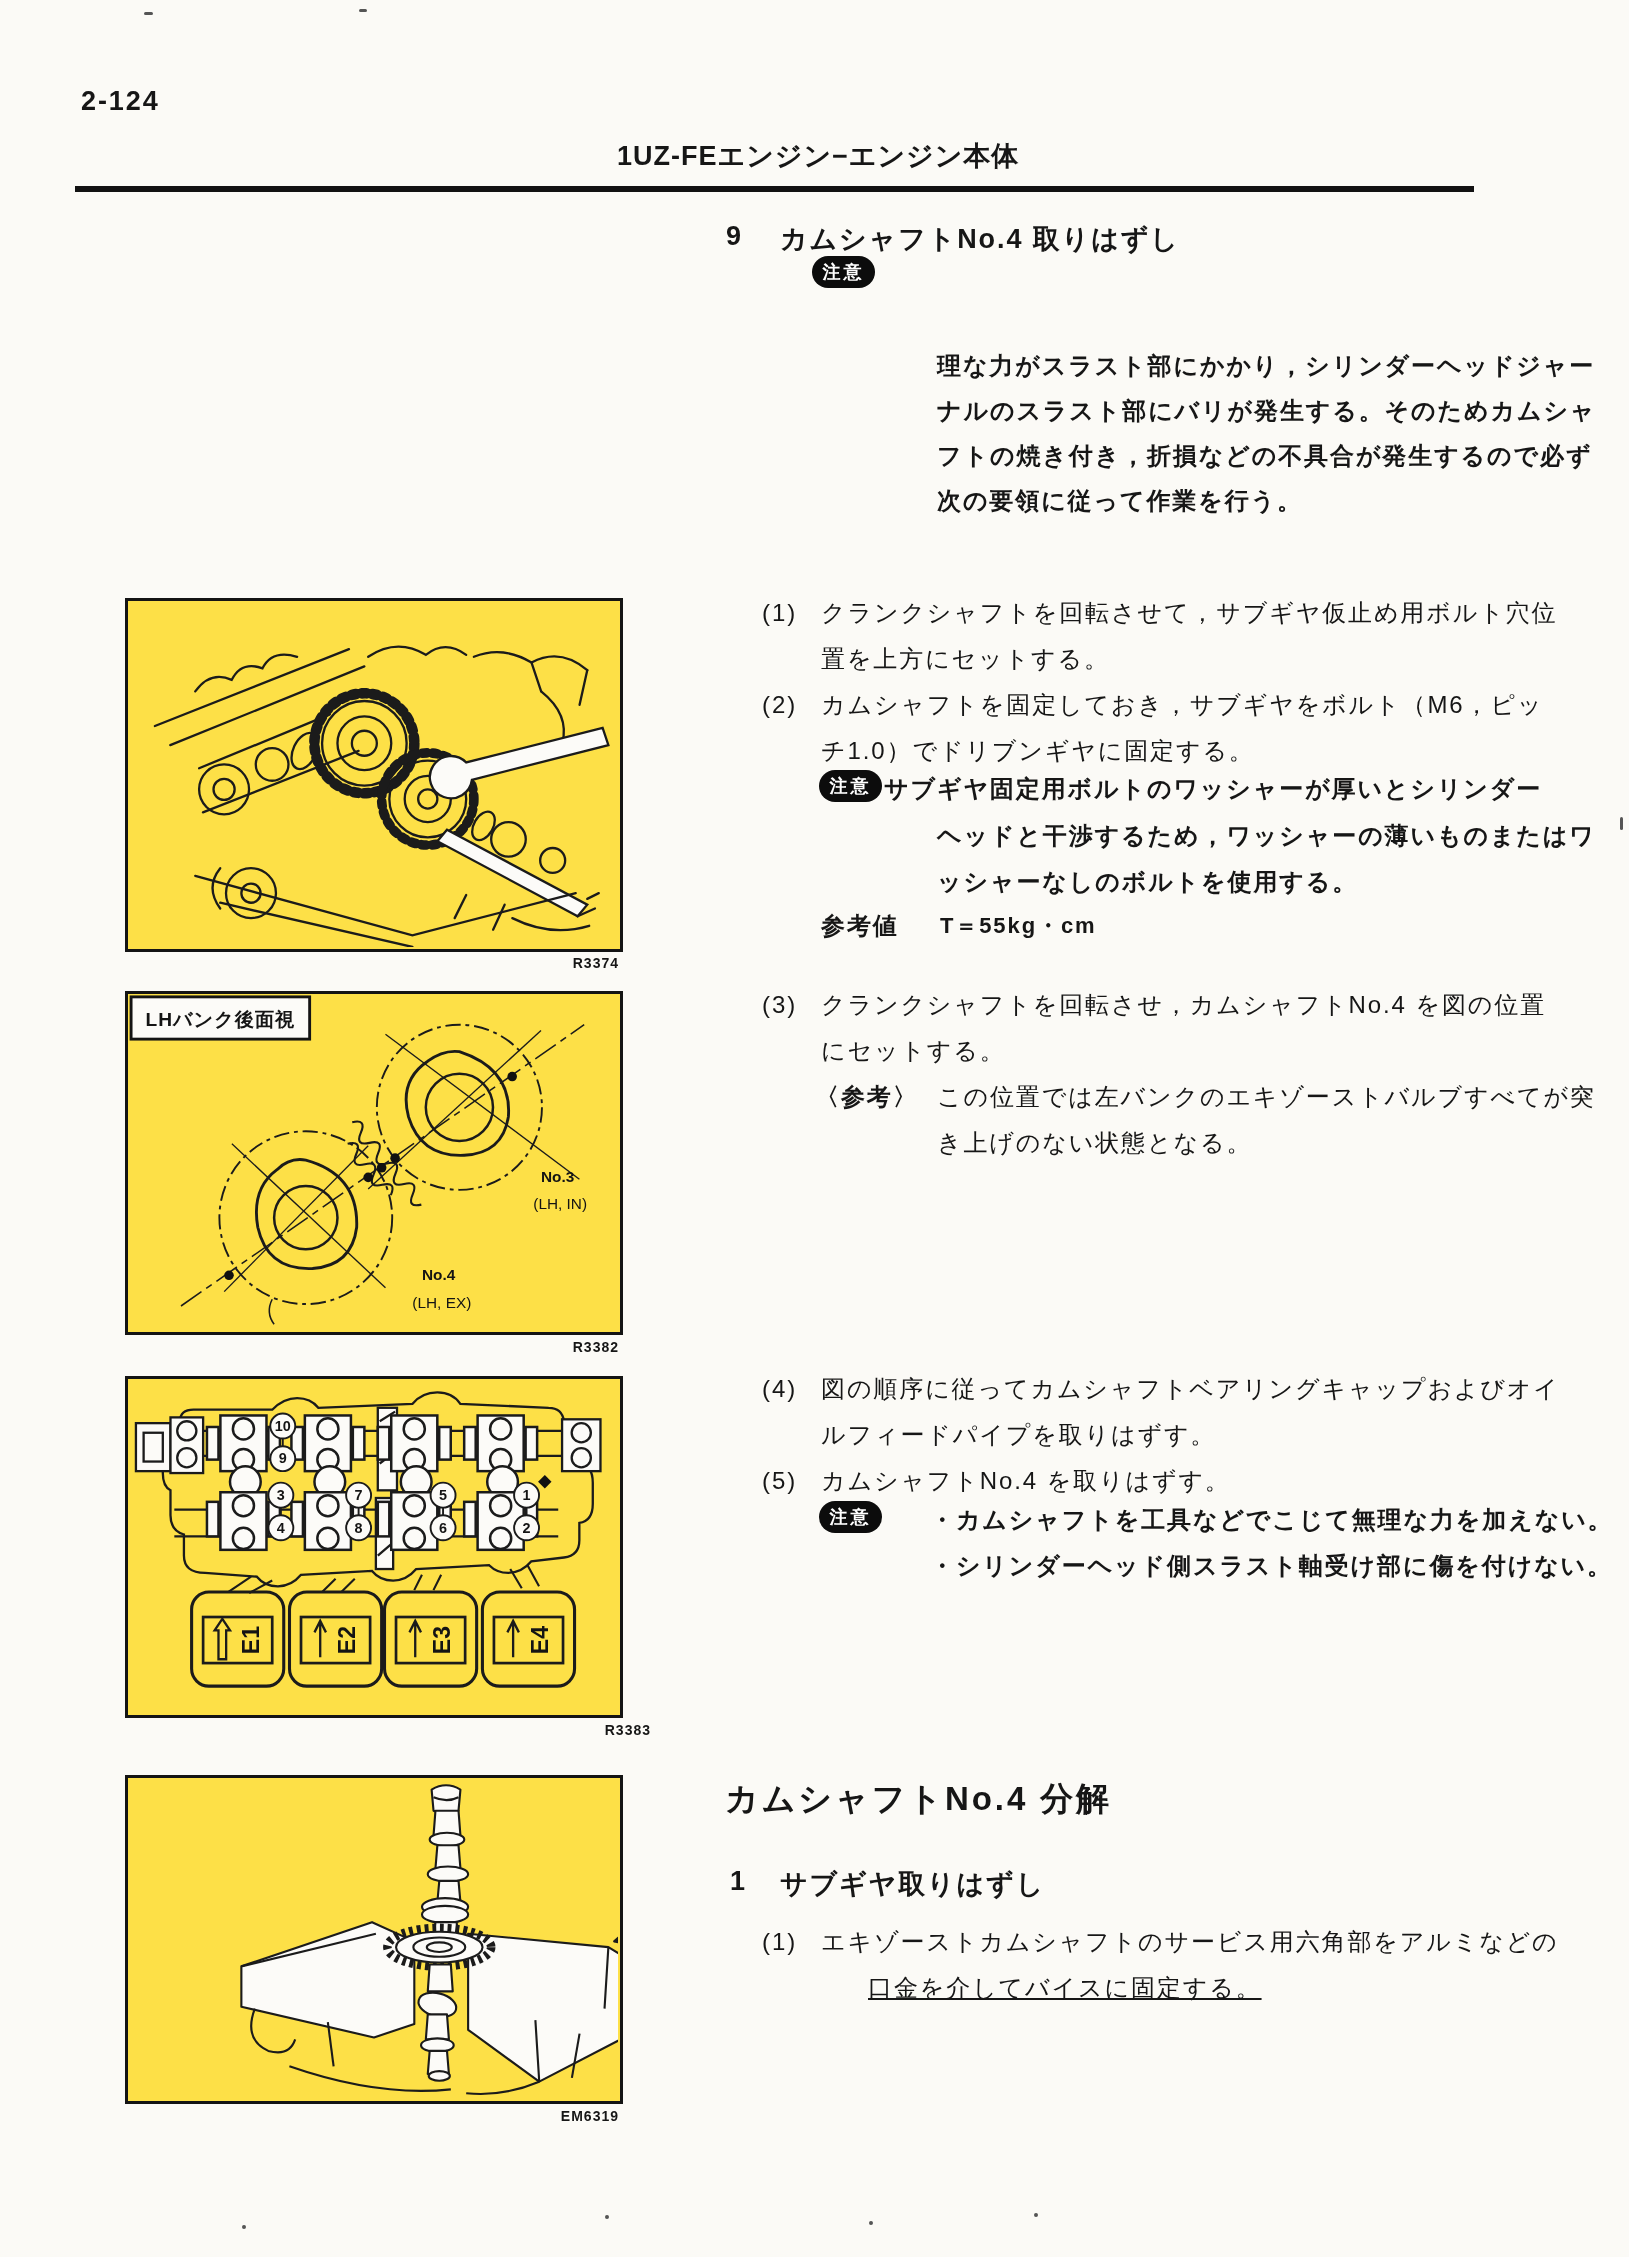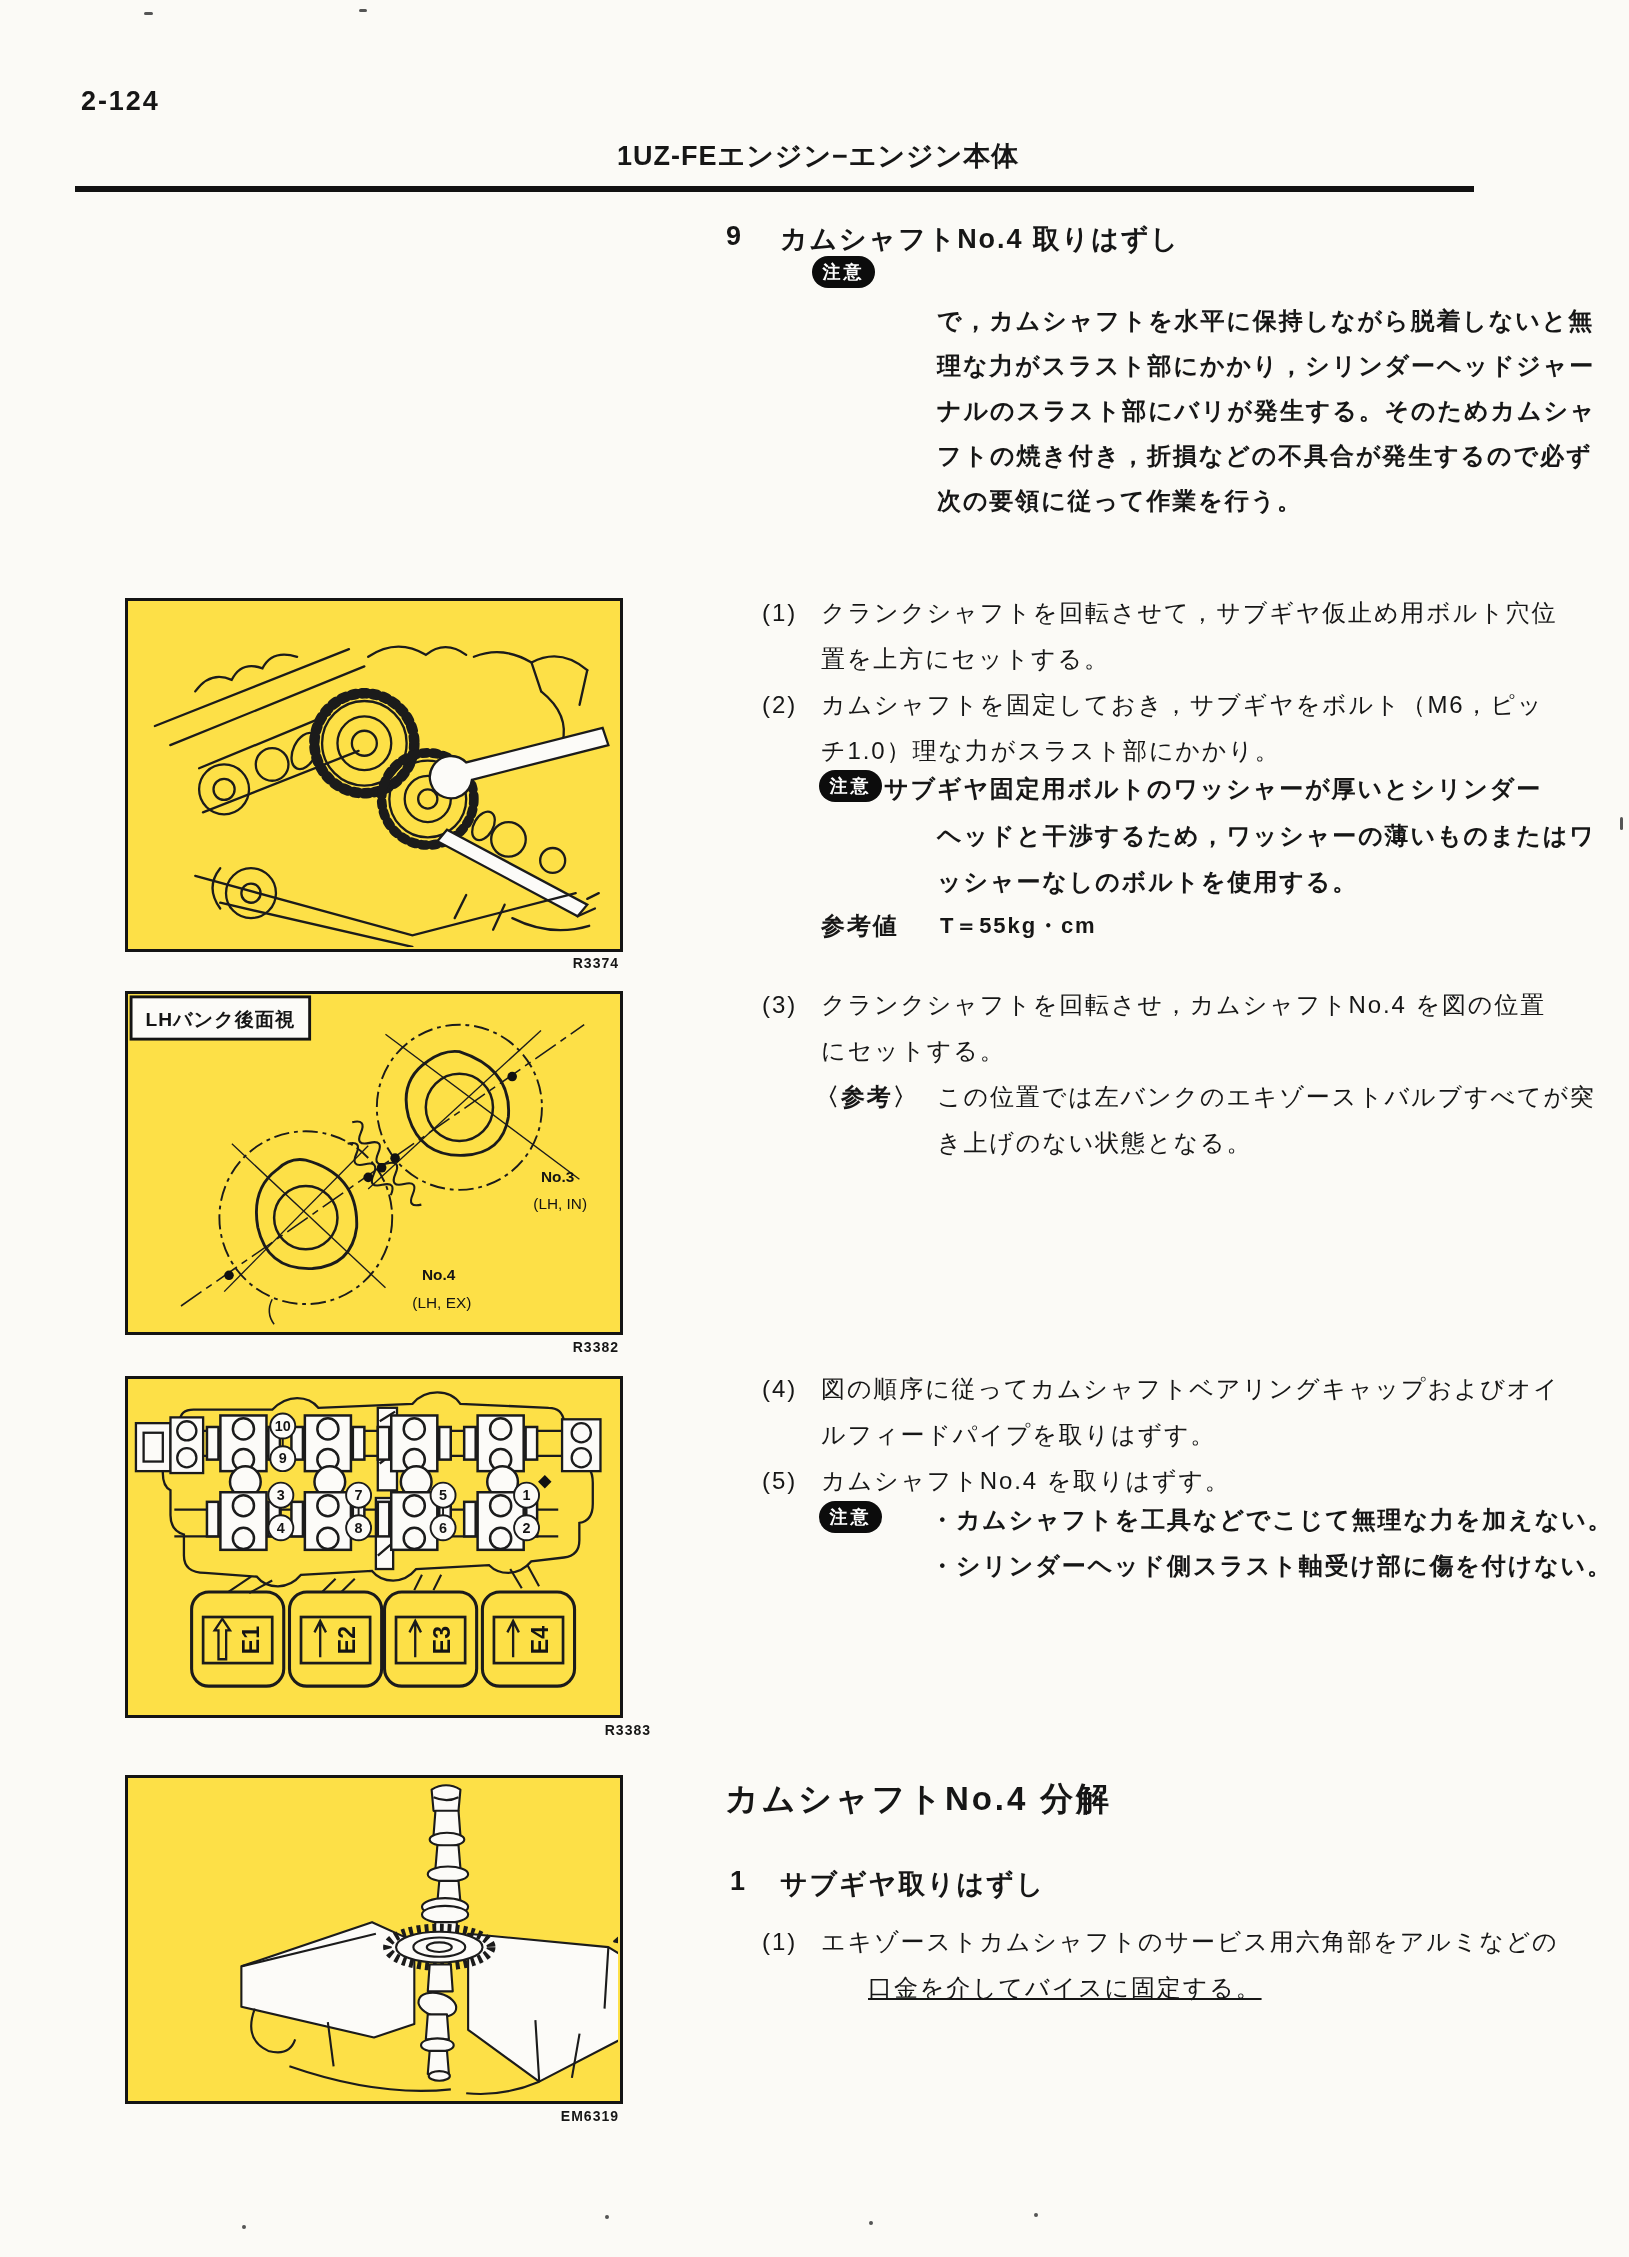--- a/index.html
+++ b/index.html
@@ -33,33 +33,32 @@
   <div class="speck" style="left:1620px;top:817px;width:2.9px;height:13.4px;"></div>
   <div class="speck" style="left:242px;top:2225px;width:3.8px;height:3.8px;"></div>
   <div class="speck" style="left:605px;top:2215px;width:3.8px;height:3.8px;"></div>
   <div class="speck" style="left:869px;top:2221px;width:3.8px;height:3.8px;"></div>
   <div class="speck" style="left:1034px;top:2213px;width:3.8px;height:3.8px;"></div>
 
   <div class="abs h1" style="left:726px;top:221px;">9</div>
   <div class="abs h1" style="left:780px;top:221px;">カムシャフトNo.4 取りはずし</div>
 
   <div class="abs" style="left:812px;top:256px;"><span class="badge">注意</span></div>
-  <div class="abs jp bold" style="left:937px;top:304px;">で，カムシャフトを水平に保持しながら脱着しないと無</div>
   <div class="abs jp bold" style="left:937px;top:349px;">理な力がスラスト部にかかり，シリンダーヘッドジャー</div>
   <div class="abs jp bold" style="left:937px;top:394px;">ナルのスラスト部にバリが発生する。そのためカムシャ</div>
   <div class="abs jp bold" style="left:937px;top:439px;">フトの焼き付き，折損などの不具合が発生するので必ず</div>
   <div class="abs jp bold" style="left:937px;top:484px;">次の要領に従って作業を行う。</div>
 
   <div class="abs jp" style="left:762px;top:596px;">(1)</div>
   <div class="abs jp" style="left:821px;top:596px;">クランクシャフトを回転させて，サブギヤ仮止め用ボルト穴位</div>
   <div class="abs jp" style="left:821px;top:642px;">置を上方にセットする。</div>
 
   <div class="abs jp" style="left:762px;top:688px;">(2)</div>
   <div class="abs jp" style="left:821px;top:688px;">カムシャフトを固定しておき，サブギヤをボルト（M6，ピッ</div>
-  <div class="abs jp" style="left:821px;top:734px;">チ1.0）理な力がスラスト部にかかり。</div>
+  <div class="abs jp" style="left:821px;top:734px;">チ1.0）でドリブンギヤに固定する。</div>
 
   <div class="abs" style="left:819px;top:770px;"><span class="badge">注意</span></div>
   <div class="abs jp bold" style="left:884px;top:772px;">サブギヤ固定用ボルトのワッシャーが厚いとシリンダー</div>
   <div class="abs jp bold" style="left:937px;top:819px;">ヘッドと干渉するため，ワッシャーの薄いものまたはワ</div>
   <div class="abs jp bold" style="left:937px;top:865px;">ッシャーなしのボルトを使用する。</div>
 
   <div class="abs jp bold" style="left:821px;top:909px;">参考値</div>
   <div class="abs jp bold" style="left:940px;top:909px;font-size:22px;">T＝55kg・cm</div>
 
   <div class="abs jp" style="left:762px;top:988px;">(3)</div>

